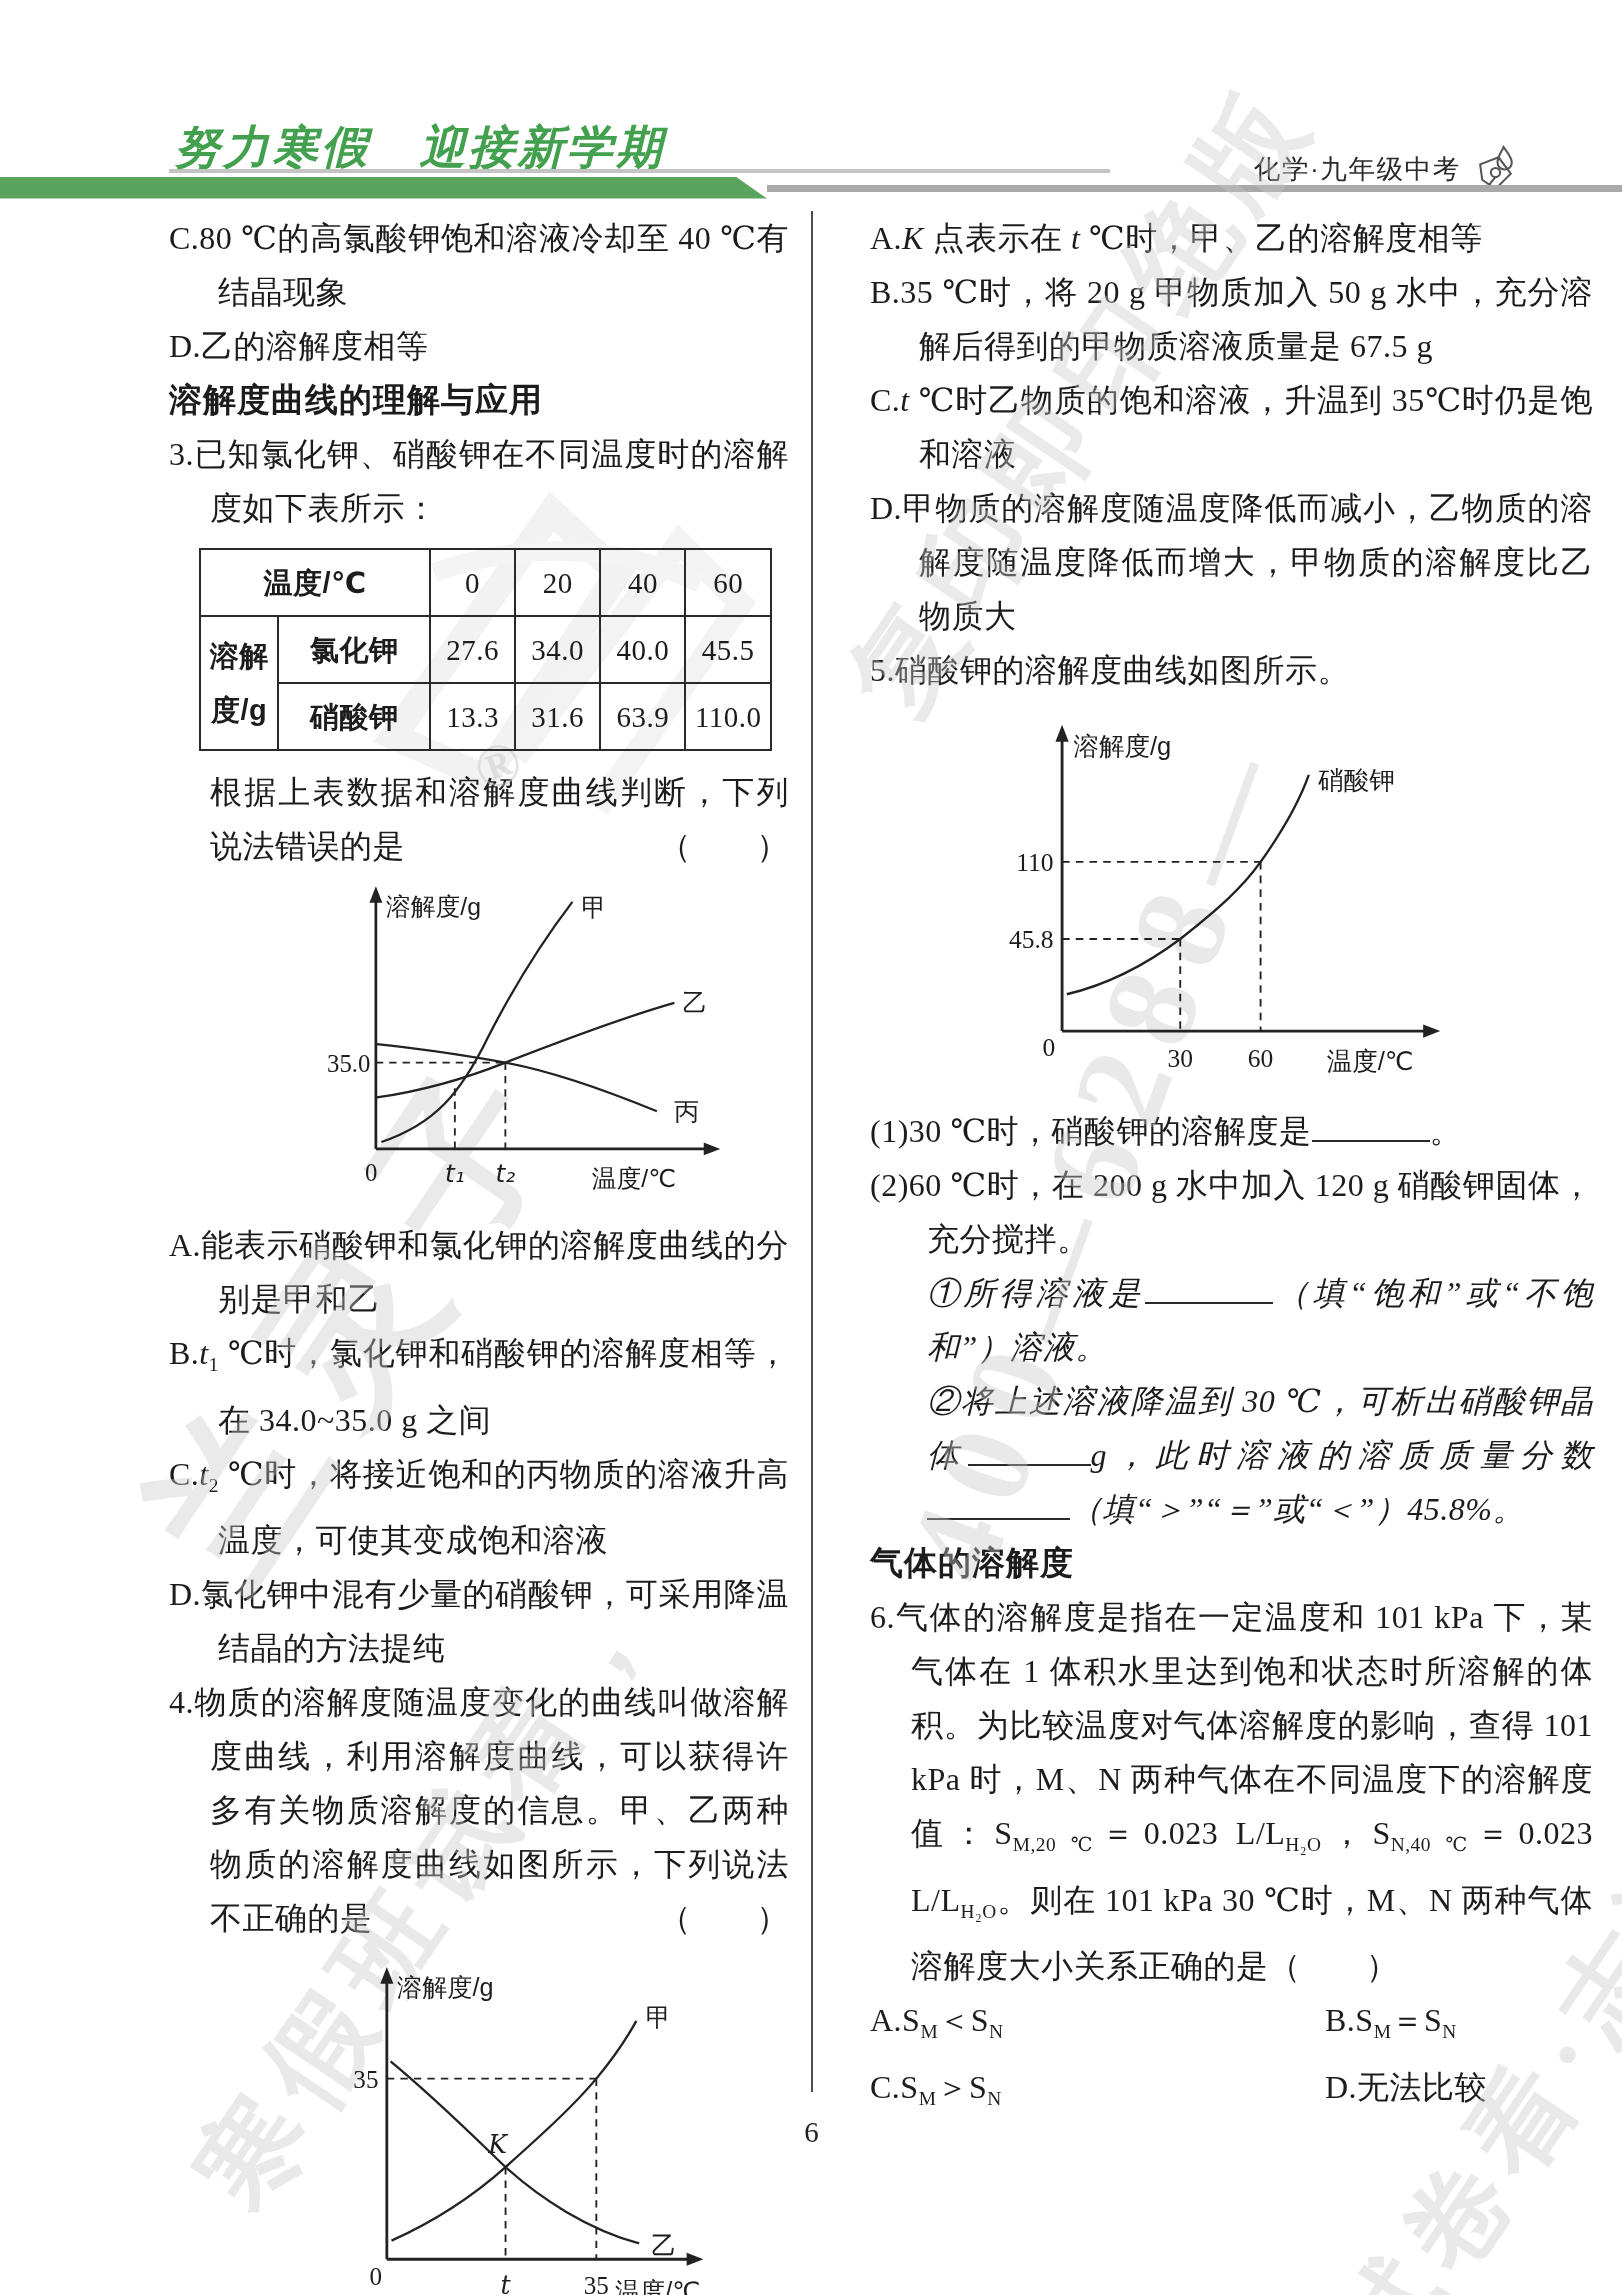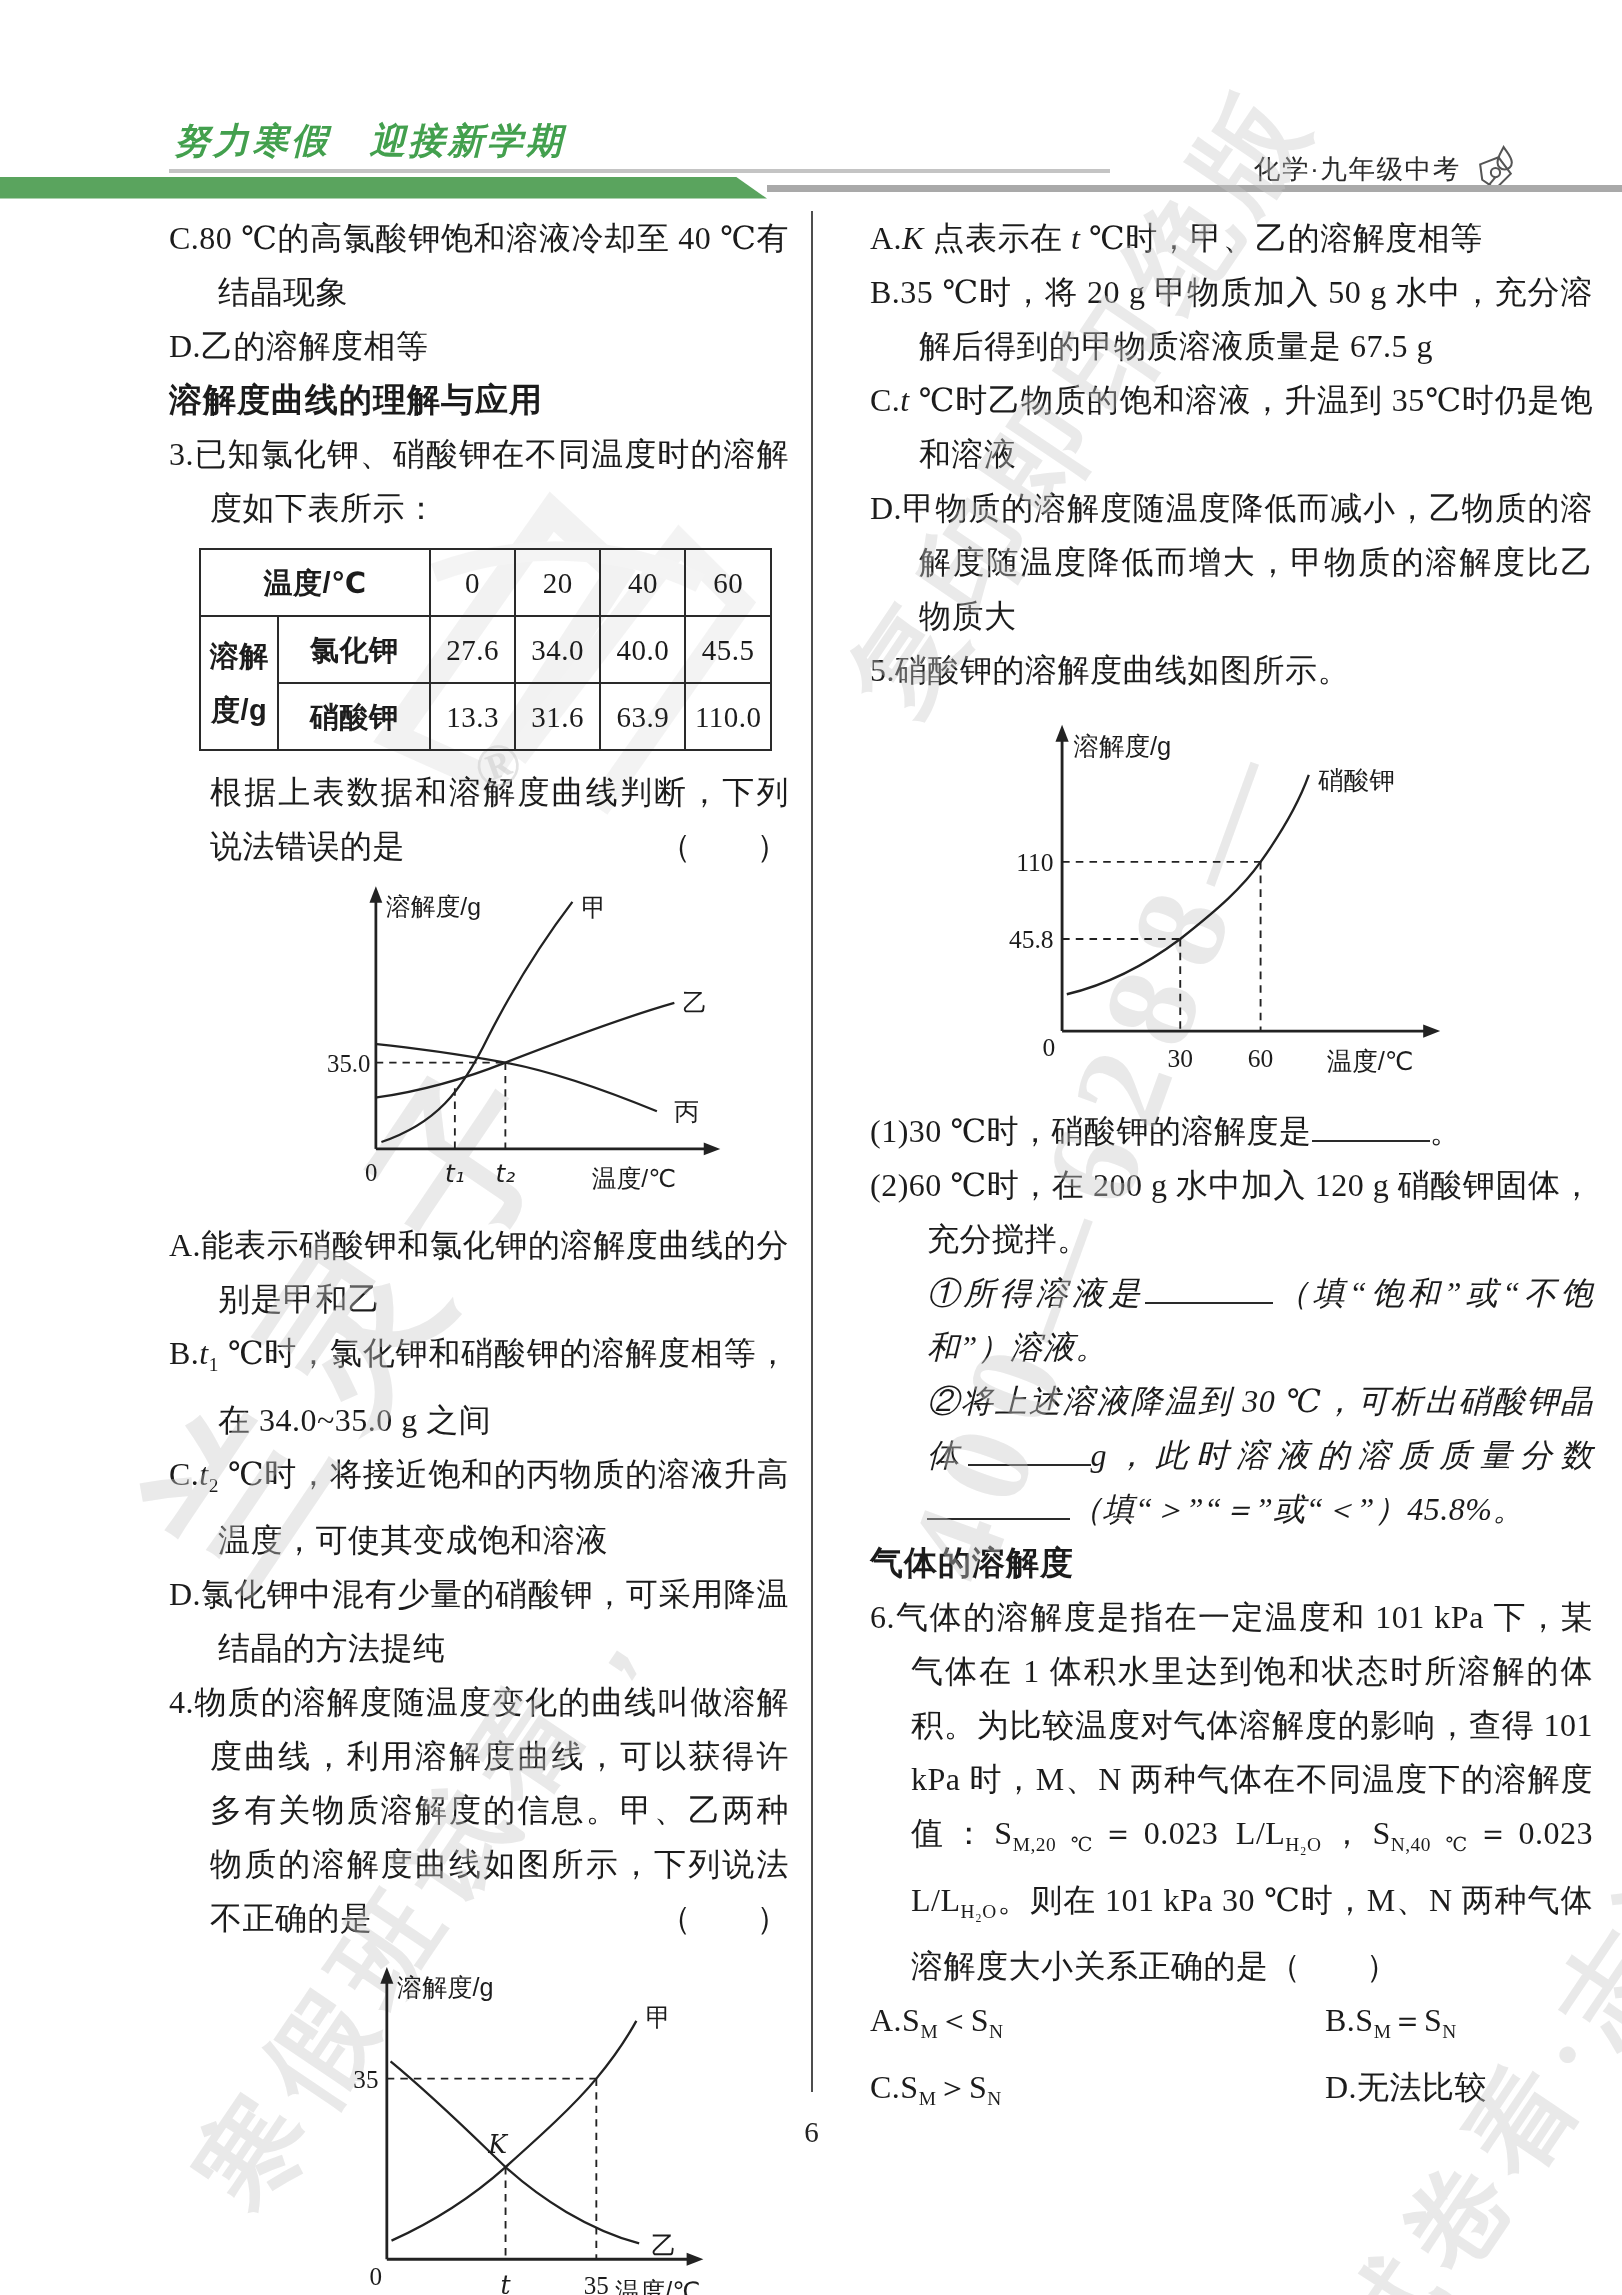--- a/index.html
+++ b/index.html
@@ -1,20 +1,20 @@
 <!DOCTYPE html>
 <html style="font-size:8.2px"><head>
 <meta charset="utf-8">
 <style>
   html,body{margin:0;padding:0;background:#e8e8e8;}
   .page{position:relative;width:1623px;height:2295px;background:#ffffff;overflow:hidden;
         font-family:"Liberation Serif","DejaVu Serif",serif;color:#1c1c1c;}
   
   .hdr-left{position:absolute;left:174px;top:117px;font-family:"Liberation Sans","DejaVu Sans",sans-serif;
-            font-size:36px;font-weight:800;font-style:italic;letter-spacing:3.1px;color:#43a04e;}
+            font-size:46px;font-weight:800;font-style:italic;letter-spacing:3.1px;color:#43a04e;}
   .hdr-right{position:absolute;right:102px;top:144px;display:flex;align-items:center;gap:11.2px;}
   .hdr-right .t{font-family:"Liberation Sans","DejaVu Sans",sans-serif;font-size:26.6px;color:#2a2a2a;letter-spacing:1.5px;}
   .ribbon-thin{position:absolute;left:169px;top:169px;width:941px;height:4.1px;background:#c4c4c4;}
   .ribbon-green{position:absolute;left:0;top:177px;width:767px;height:21.5px;background:#5aa45e;
                 clip-path:polygon(0 0,96% 0,100% 100%,0 100%);}
   .ribbon-gray{position:absolute;left:767px;top:185px;width:856px;height:7.2px;background:#a9a9a9;}
   
   .divider{position:absolute;left:811px;top:211px;width:2px;height:1881px;background:#4e4e4e;}
   .col{position:absolute;top:211px;font-size:32px;line-height:54px;text-align:justify;letter-spacing:0.5px;}
   .col-l{left:169px;width:620px;}

